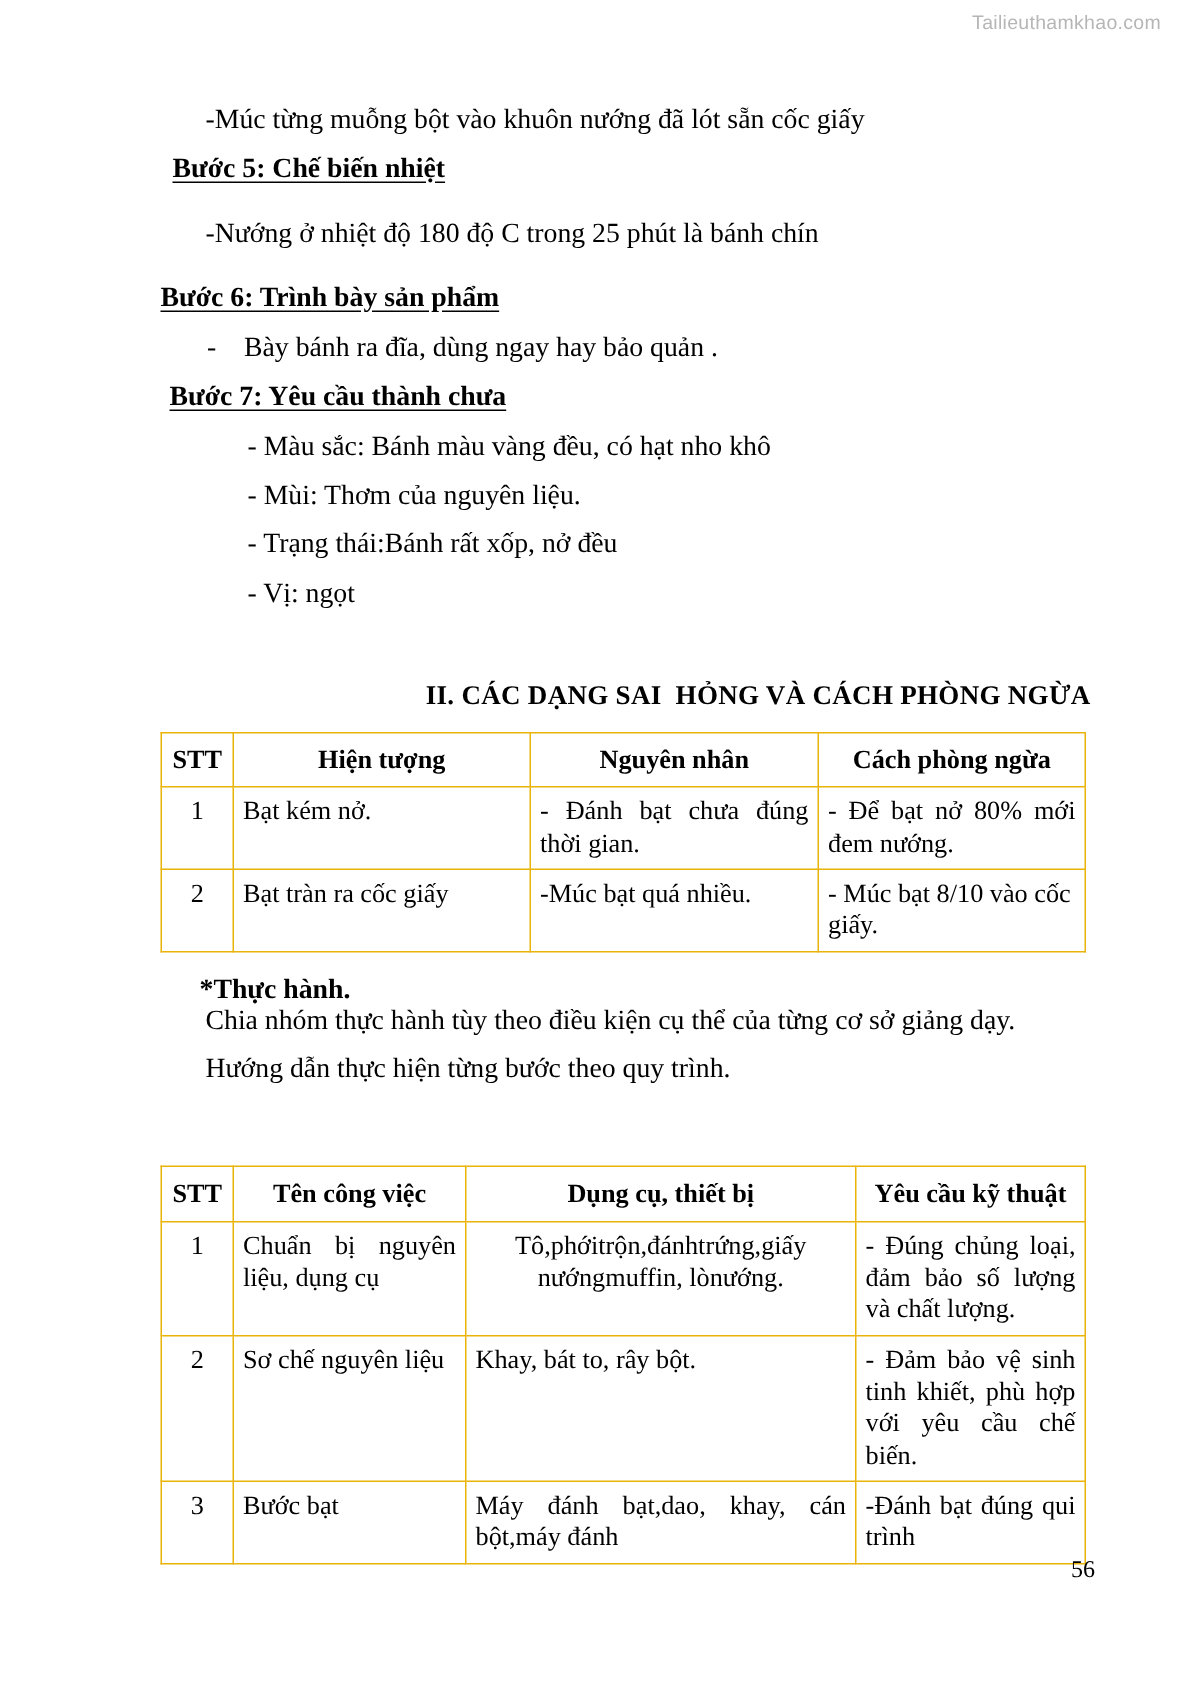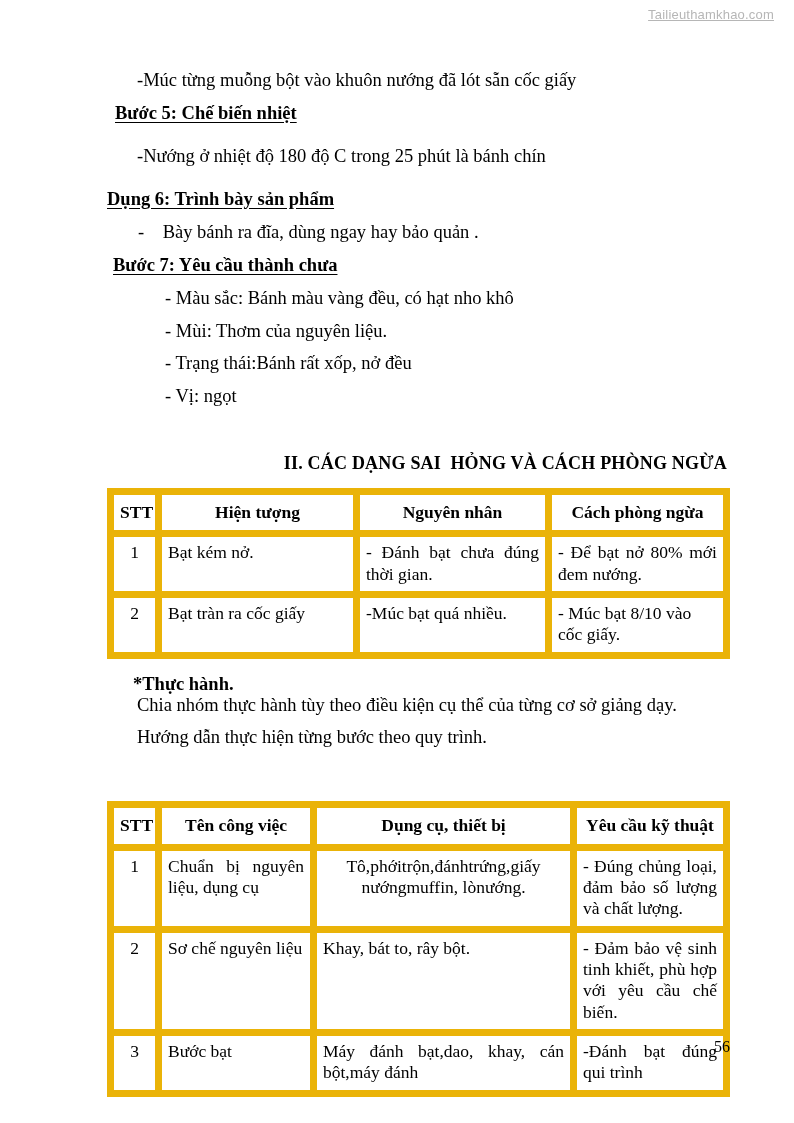--- a/index.html
+++ b/index.html
@@ -27,21 +27,20 @@
   
   .watermark {
     position: absolute;
     top: 7px;
     right: 20px;
     font-family: "Liberation Sans", "DejaVu Sans", sans-serif;
     font-size: 13px;
     color: #b6b6b6;
     letter-spacing: 0.2px;
     white-space: nowrap;
-    text-decoration: underline;
   }
 
   
   .content {
     position: absolute;
     left: 107px;
     top: 71px;
     width: 620px;
   }
 
@@ -83,21 +82,21 @@
   }
 
   
   table.doc-table {
     border-collapse: collapse;
     table-layout: fixed;
     width: 616px;
     font-size: 17.5px;
   }
   table.doc-table td, table.doc-table th {
-    border: 7px solid #eab308;
+    border: 1px solid #eab308;
     vertical-align: top;
     padding: 5px 6px 6px 6px;
     line-height: 1.22;
   }
   table.doc-table th {
     text-align: center;
     font-weight: bold;
     vertical-align: middle;
     padding-top: 7px;
     padding-bottom: 7px;
@@ -157,21 +156,21 @@
     <p class="line indent2">-Múc từng muỗng bột vào khuôn nướng đã lót sẵn cốc giấy</p>
 
     <p class="heading-ul pad8"><span class="u">Bước 5: Chế biến nhiệt</span></p>
 
     <div class="gap-sm"></div>
 
     <p class="line indent2">-Nướng ở nhiệt độ 180 độ C trong 25 phút là bánh chín</p>
 
     <div class="gap-sm"></div>
 
-    <p class="heading-ul"><span class="u">Dụng 6: Trình bày sản phẩm</span></p>
+    <p class="heading-ul"><span class="u">Bước 6: Trình bày sản phẩm</span></p>
 
     <p class="line indent-dash">-    Bày bánh ra đĩa, dùng ngay hay bảo quản .</p>
 
     <p class="heading-ul pad6"><span class="u">Bước 7: Yêu cầu thành chưa</span></p>
 
     <p class="line indent3">- Màu sắc: Bánh màu vàng đều, có hạt nho khô</p>
     <p class="line indent3">- Mùi: Thơm của nguyên liệu.</p>
     <p class="line indent3">- Trạng thái:Bánh rất xốp, nở đều</p>
     <p class="line indent3">- Vị: ngọt</p>
 

